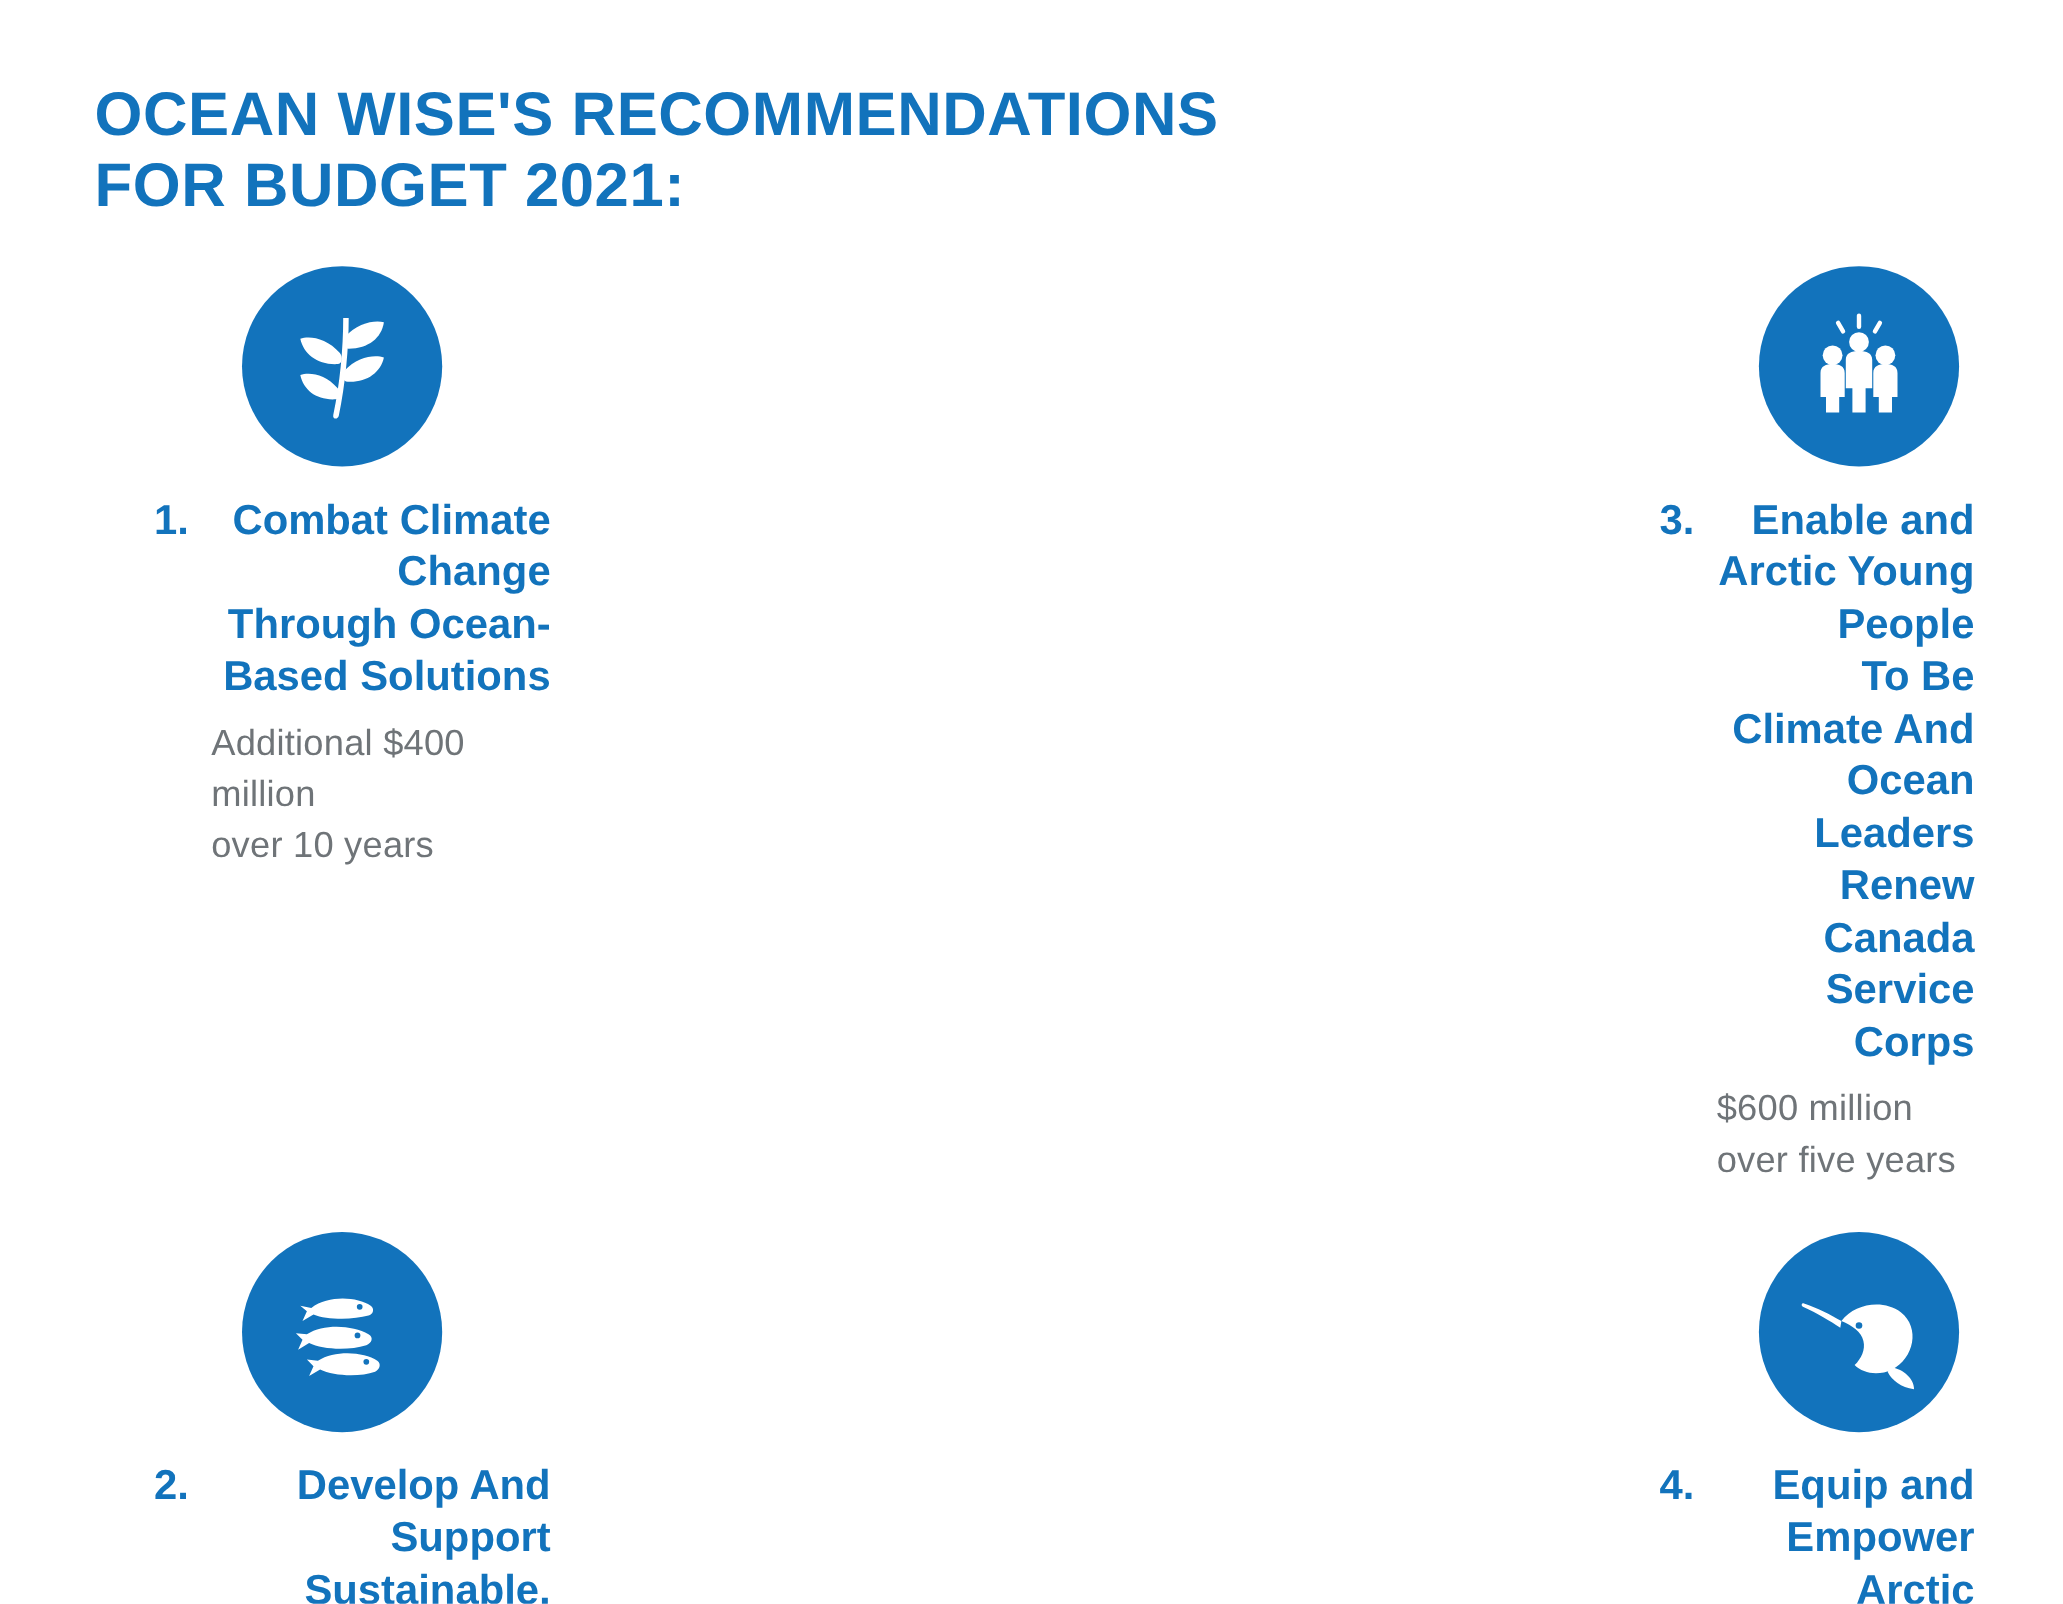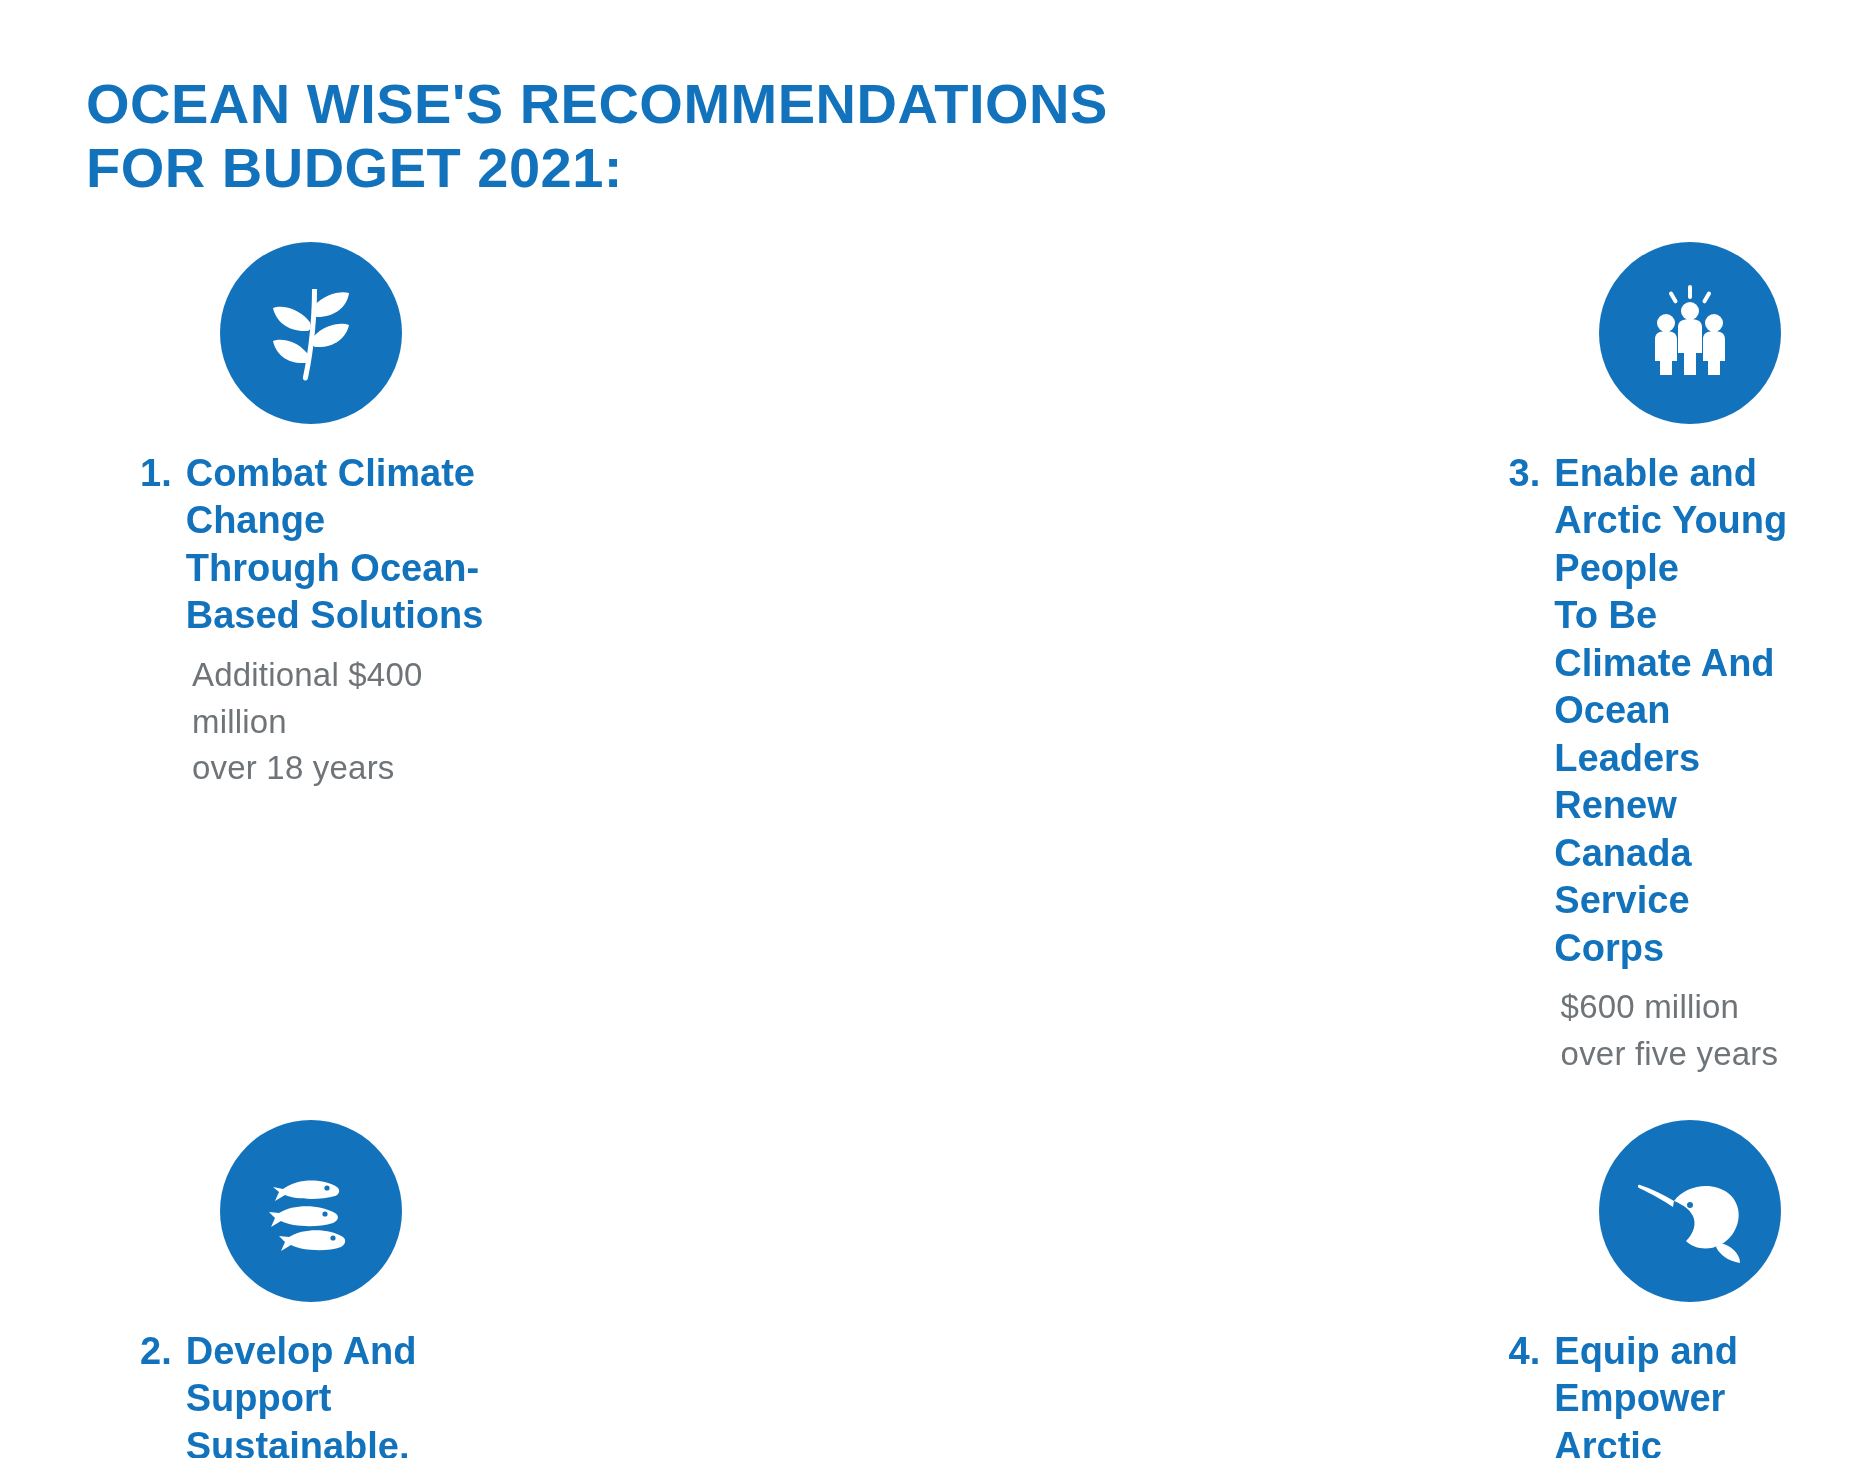--- a/index.html
+++ b/index.html
@@ -81,20 +81,21 @@
   }
   .num {
     color: #1273bc;
     font-weight: bold;
     font-size: 38px;
     line-height: 1.25;
     flex: 0 0 auto;
   }
   .headline-text {
     white-space: pre-line;
+    text-align: right;
   }
   .sub {
     color: #6f7478;
     font-size: 33px;
     line-height: 1.42;
     margin-top: 12px;
     margin-left: 52px;
     white-space: pre-line;
     letter-spacing: 0.2px;
   }
@@ -122,21 +123,21 @@
           </g>
         </svg>
       </div>
       <div class="item-body">
         <div class="head-line">
           <span class="num">1.</span>
           <span class="headline-text">Combat Climate Change
 Through Ocean-Based Solutions</span>
         </div>
         <div class="sub">Additional $400 million
-over 18 years</div>
+over 10 years</div>
       </div>
     </div>
 
     <div class="cell right">
       <div class="icon-wrap">
         <svg width="112" height="112" viewBox="0 0 112 112" aria-hidden="true">
           <g fill="#ffffff">
 
             <rect x="54" y="8" width="4" height="14" rx="2"></rect>
             <rect x="37" y="14" width="4" height="13" rx="2" transform="rotate(-30 39 20)"></rect>

